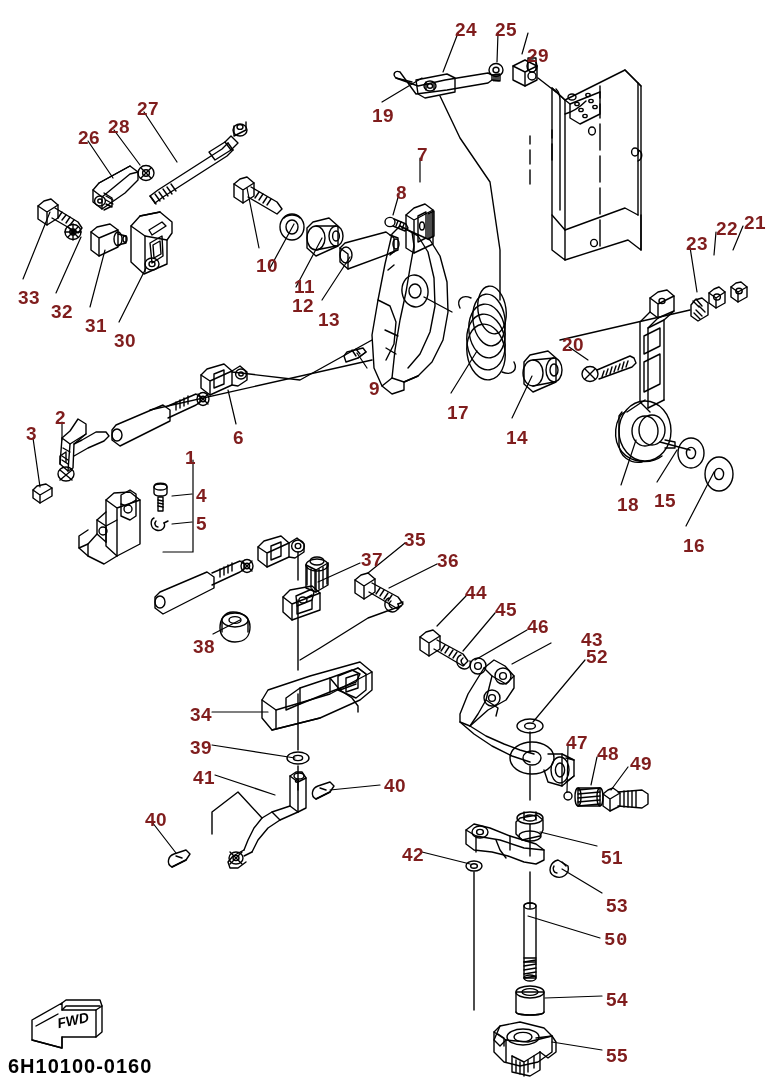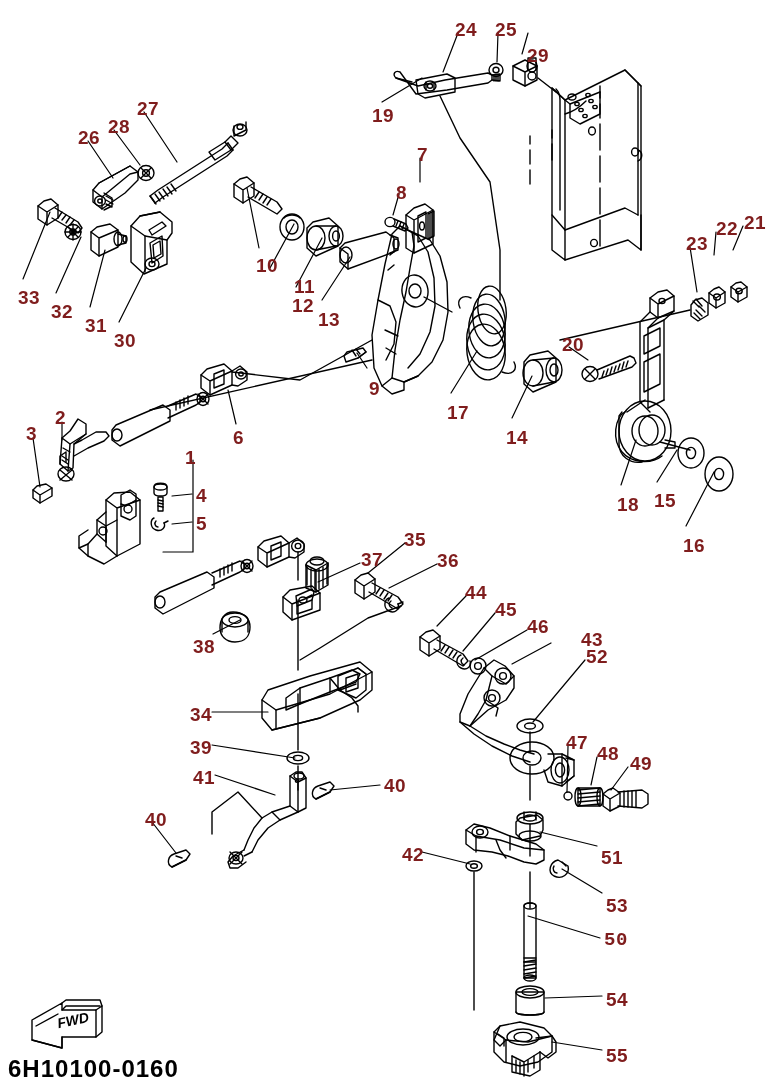--- a/index.html
+++ b/index.html
@@ -1,21 +1,21 @@
 <!DOCTYPE html>
 <html><head>
 <meta charset="utf-8">
 <title>Parts Diagram</title>
 <style>
   html,body{margin:0;padding:0;background:#ffffff;}
   body{width:770px;height:1091px;font-family:"Liberation Sans",sans-serif;color:#000;}
   #sheet{position:relative;width:770px;height:1091px;overflow:hidden;background:#fff;}
   #art{position:absolute;left:0;top:0;width:770px;height:1091px;}
   .cal{position:absolute;font-family:"Liberation Sans",sans-serif;font-size:19px;font-weight:700;color:#7f1d1d;letter-spacing:0.5px;line-height:1;white-space:nowrap;}
-  #partno{position:absolute;left:8px;top:1055px;font-size:24px;font-weight:700;letter-spacing:1px;font-family:"Liberation Sans",sans-serif;white-space:nowrap;}
+  #partno{position:absolute;left:8px;top:1055px;font-size:20px;font-weight:700;letter-spacing:1px;font-family:"Liberation Sans",sans-serif;white-space:nowrap;}
   #fwdlabel{position:absolute;left:57px;top:1012px;font-size:14px;font-weight:700;font-style:italic;transform:rotate(-12deg);color:#000;}
 </style>
 </head>
 <body>
 
 <div id="sheet">
 
   <svg id="art" viewBox="0 0 770 1091" xmlns="http://www.w3.org/2000/svg">
     <g fill="none" stroke="#000" stroke-width="1.4" stroke-linecap="round" stroke-linejoin="round">
 

